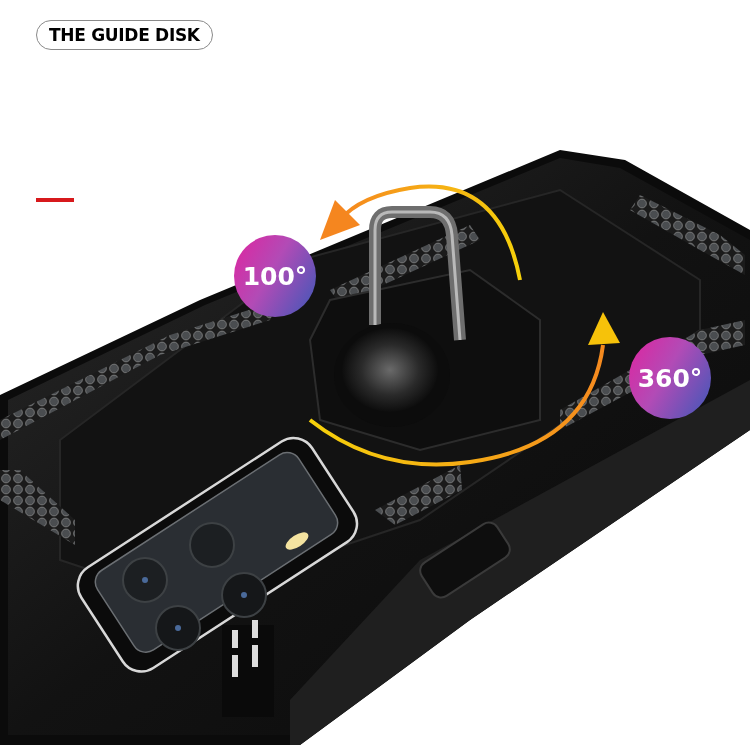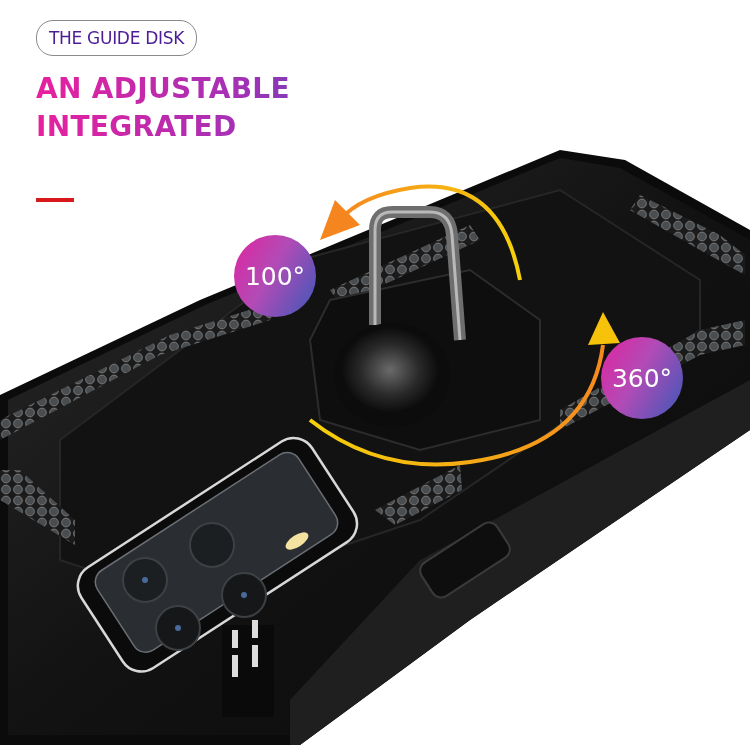--- a/index.html
+++ b/index.html
@@ -1,33 +1,33 @@
 <!DOCTYPE html>
 <html><head>
 <meta charset="utf-8">
 <style>
   html, body { margin:0; padding:0; background:#ffffff; }
   body { width:750px; height:750px; position:relative; overflow:hidden; font-family:"DejaVu Sans", sans-serif; }
   .pill {
-    position:absolute; left:36px; top:20px; height:36px; padding:0 12px;
+    position:absolute; left:36px; top:20px; height:30px; padding:0 12px;
     border:1.5px solid #8a8a8a; border-radius:17px; box-sizing:border-box;
-    display:flex; align-items:center; font-weight:normal; font-size:17px; color:#4c1d95;
+    display:flex; align-items:center; font-weight:bold; font-size:17px; color:#000000;
     letter-spacing:-0.3px; white-space:nowrap;
   }
   .headline {
     position:absolute; left:36px; top:70px; font-weight:bold; font-size:28px; line-height:38px;
     letter-spacing:0.3px;
   }
   .headline div { background:linear-gradient(90deg, #e8209f 0%, #a431b5 45%, #3f4fb9 85%, #2c56b3 100%);
     -webkit-background-clip:text; background-clip:text; color:transparent; width:450px; }
   .redbar { position:absolute; left:36px; top:198px; width:38px; height:4px; background:#d7191c; }
   .scene { position:absolute; left:0; top:0; width:750px; height:750px; }
   .badge {
     position:absolute; border-radius:50%; display:flex; align-items:center; justify-content:center;
-    color:#fff; font-weight:normal; font-size:25px;
+    color:#fff; font-weight:bold; font-size:25px;
     background:linear-gradient(120deg, #e0249f 0%, #b24bb6 45%, #3c58b8 100%);
   }
 </style>
 </head>
 <body>
 
 <svg class="scene" viewBox="0 0 750 750" xmlns="http://www.w3.org/2000/svg">
   <defs>
     <linearGradient id="caseGrad" x1="0" y1="0" x2="1" y2="1">
       <stop offset="0" stop-color="#2a2a2a"></stop>
@@ -106,19 +106,18 @@
     <polygon points="320,240 335,200 360,225" fill="#f5861f"></polygon>
 
     <path d="M310,420 Q380,475 470,462 Q590,445 603,345" fill="none" stroke="url(#arcGrad2)" stroke-width="4"></path>
     <polygon points="603,312 588,345 620,343" fill="#f6c20a"></polygon>
   </g>
 </svg>
 
 <div class="pill">THE GUIDE DISK</div>
 
 <div class="headline">
-  <div>AN ADJUSTABLE INTEGRATED</div>
 </div>
 
 <div class="redbar"></div>
 
 <div class="badge" style="left:234px; top:235px; width:82px; height:82px;">100°</div>
-<div class="badge" style="left:601px; top:337px; width:82px; height:82px;">360°</div>
+<div class="badge" style="left:629px; top:337px; width:82px; height:82px;">360°</div>
 
 </body></html>

